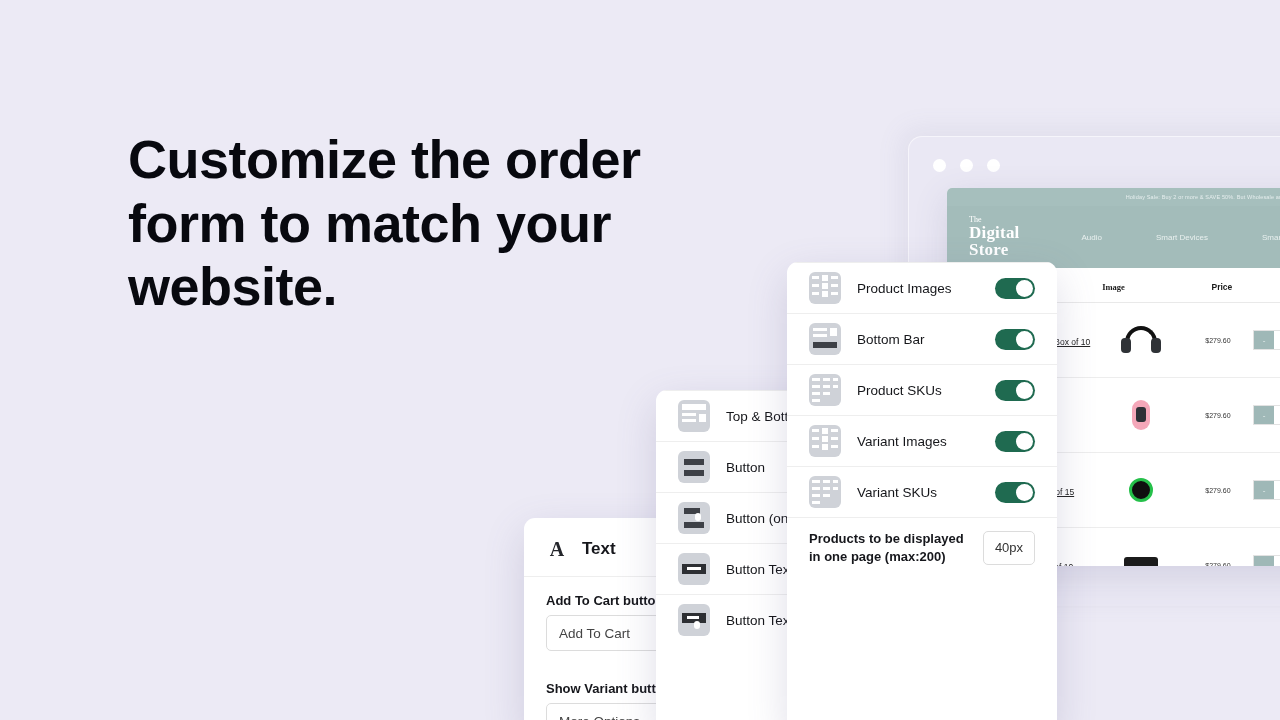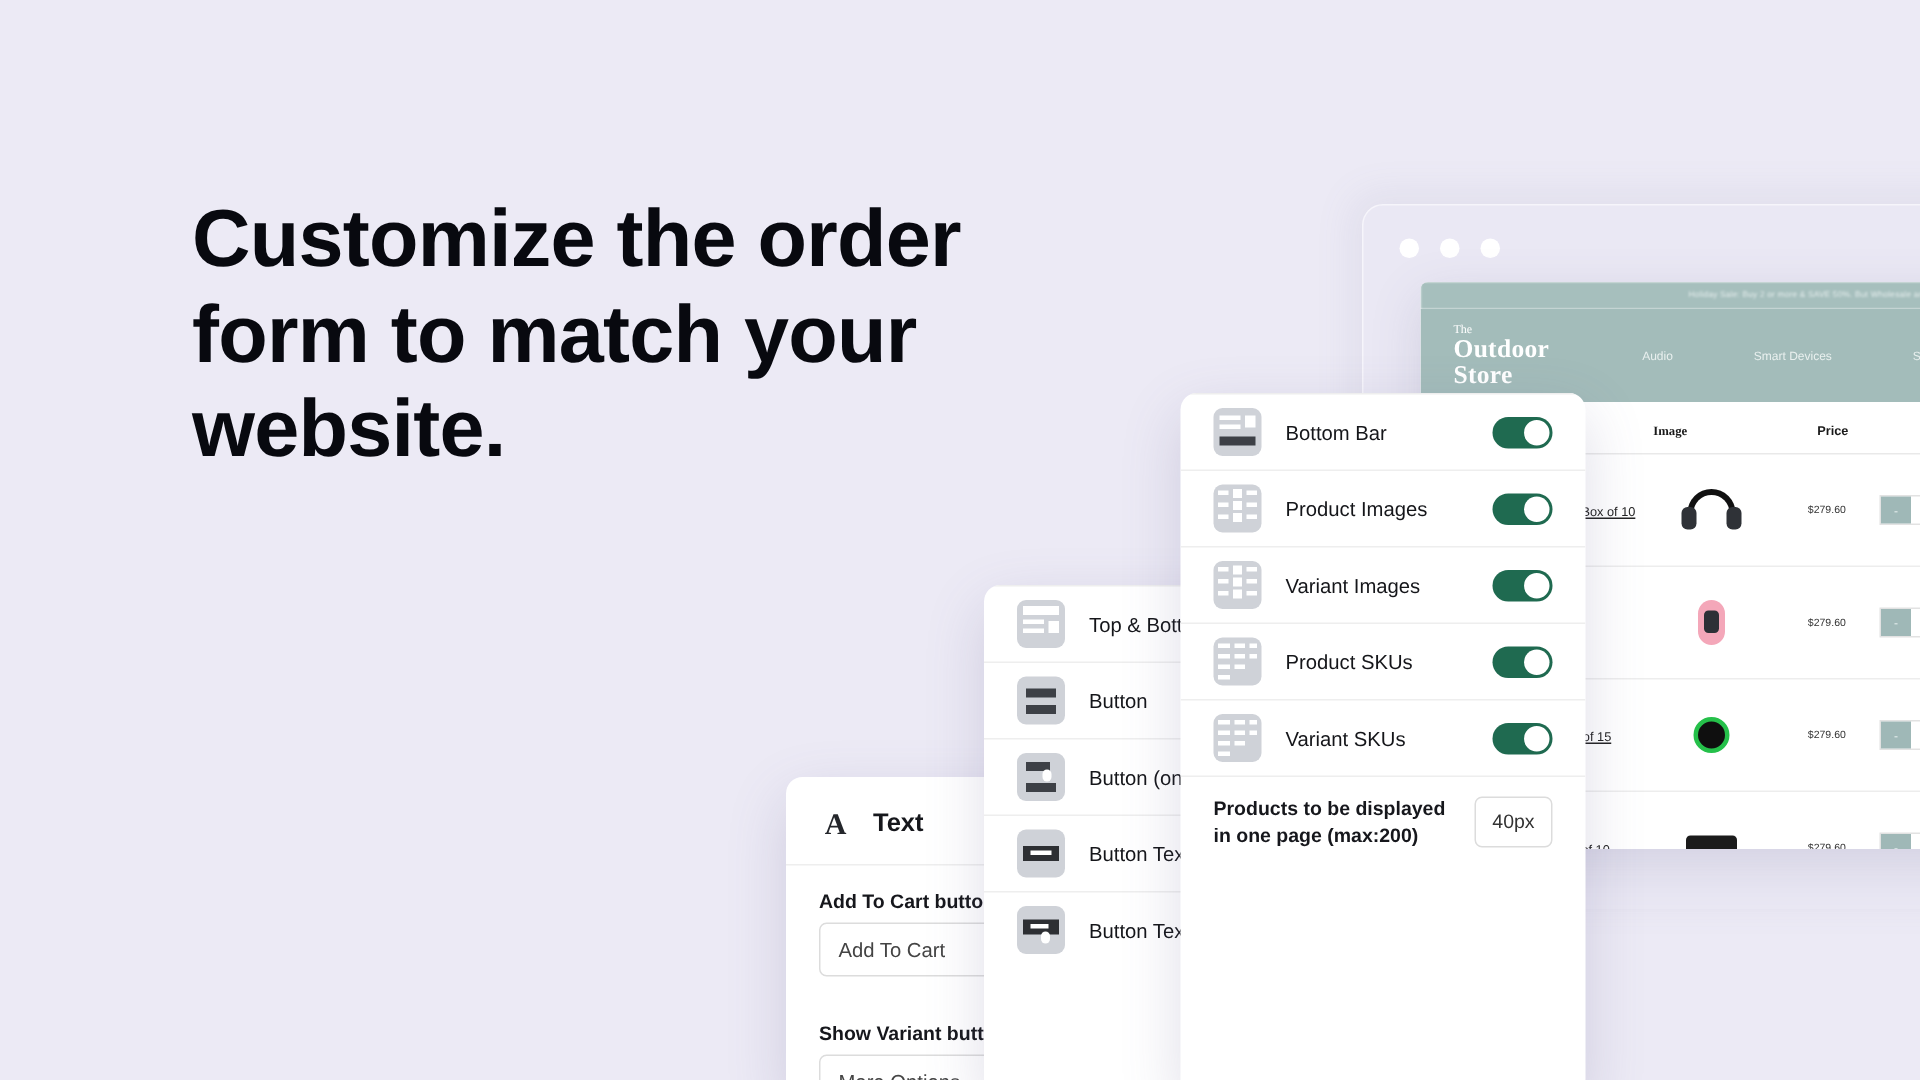--- a/index.html
+++ b/index.html
@@ -147,21 +147,21 @@
     <i></i>
   </div>
 </div>
 
 <div id="store">
   <div id="store-banner">Holiday Sale: Buy 2 or more &amp; SAVE 50%. But Wholesale and get 60%</div>
 
   <div id="store-head">
     <div id="store-logo">
       <div class="the">The</div>
-      <div class="big">Outdoor</div>
+      <div class="big">Digital</div>
       <div class="big">Store</div>
     </div>
     <nav id="store-nav">
       <span>Audio</span>
       <span>Smart Devices</span>
       <span>Smart Devices</span>
     </nav>
   </div>
 
   <div id="store-table">
@@ -288,47 +288,62 @@
         <i style="left:4px;top:9px;width:24px;height:10px;background:#2d2f33"></i>
         <i style="left:9px;top:12px;width:12px;height:3px"></i>
         <i style="left:16px;top:17px;width:6px;height:8px;border-radius:3px"></i>
       </span>
     <span class="label">Button Text (on hover)</span>
   </div>
 </div>
 
 <div class="panel" id="panel-components">
 
-  <div class="row">
-    <span class="mini">
-        <i style="left:4px;top:5px;width:14px;height:3px"></i>
-        <i style="left:4px;top:11px;width:14px;height:3px"></i>
-        <i style="left:21px;top:5px;width:7px;height:8px"></i>
-        <i style="left:4px;top:19px;width:24px;height:6px;background:#3d4046"></i>
-      </span>
-    <span class="label">Bottom Bar</span>
-    <span class="tgl"></span>
-  </div>
   <div class="row">
     <span class="mini">
         <i style="left:3px;top:4px;width:7px;height:3px"></i>
         <i style="left:3px;top:12px;width:7px;height:3px"></i>
         <i style="left:3px;top:20px;width:7px;height:3px"></i>
         <i style="left:13px;top:3px;width:6px;height:6px"></i>
         <i style="left:13px;top:11px;width:6px;height:6px"></i>
         <i style="left:13px;top:19px;width:6px;height:6px"></i>
         <i style="left:22px;top:4px;width:7px;height:3px"></i>
         <i style="left:22px;top:12px;width:7px;height:3px"></i>
         <i style="left:22px;top:20px;width:7px;height:3px"></i>
       </span>
     <span class="label">Product Images</span>
     <span class="tgl"></span>
   </div>
   <div class="row">
     <span class="mini">
+        <i style="left:4px;top:5px;width:14px;height:3px"></i>
+        <i style="left:4px;top:11px;width:14px;height:3px"></i>
+        <i style="left:21px;top:5px;width:7px;height:8px"></i>
+        <i style="left:4px;top:19px;width:24px;height:6px;background:#3d4046"></i>
+      </span>
+    <span class="label">Bottom Bar</span>
+    <span class="tgl"></span>
+  </div>
+  <div class="row">
+    <span class="mini">
+        <i style="left:3px;top:4px;width:8px;height:3px"></i>
+        <i style="left:3px;top:11px;width:8px;height:3px"></i>
+        <i style="left:3px;top:18px;width:8px;height:3px"></i>
+        <i style="left:3px;top:25px;width:8px;height:3px"></i>
+        <i style="left:14px;top:4px;width:7px;height:3px"></i>
+        <i style="left:14px;top:11px;width:7px;height:3px"></i>
+        <i style="left:14px;top:18px;width:7px;height:3px"></i>
+        <i style="left:24px;top:4px;width:5px;height:3px"></i>
+        <i style="left:24px;top:11px;width:5px;height:3px"></i>
+      </span>
+    <span class="label">Product SKUs</span>
+    <span class="tgl"></span>
+  </div>
+  <div class="row">
+    <span class="mini">
         <i style="left:3px;top:4px;width:7px;height:3px"></i>
         <i style="left:3px;top:12px;width:7px;height:3px"></i>
         <i style="left:3px;top:20px;width:7px;height:3px"></i>
         <i style="left:13px;top:3px;width:6px;height:6px"></i>
         <i style="left:13px;top:11px;width:6px;height:6px"></i>
         <i style="left:13px;top:19px;width:6px;height:6px"></i>
         <i style="left:22px;top:4px;width:7px;height:3px"></i>
         <i style="left:22px;top:12px;width:7px;height:3px"></i>
         <i style="left:22px;top:20px;width:7px;height:3px"></i>
       </span>
@@ -340,35 +355,20 @@
         <i style="left:3px;top:4px;width:8px;height:3px"></i>
         <i style="left:3px;top:11px;width:8px;height:3px"></i>
         <i style="left:3px;top:18px;width:8px;height:3px"></i>
         <i style="left:3px;top:25px;width:8px;height:3px"></i>
         <i style="left:14px;top:4px;width:7px;height:3px"></i>
         <i style="left:14px;top:11px;width:7px;height:3px"></i>
         <i style="left:14px;top:18px;width:7px;height:3px"></i>
         <i style="left:24px;top:4px;width:5px;height:3px"></i>
         <i style="left:24px;top:11px;width:5px;height:3px"></i>
       </span>
-    <span class="label">Product SKUs</span>
-    <span class="tgl"></span>
-  </div>
-  <div class="row">
-    <span class="mini">
-        <i style="left:3px;top:4px;width:8px;height:3px"></i>
-        <i style="left:3px;top:11px;width:8px;height:3px"></i>
-        <i style="left:3px;top:18px;width:8px;height:3px"></i>
-        <i style="left:3px;top:25px;width:8px;height:3px"></i>
-        <i style="left:14px;top:4px;width:7px;height:3px"></i>
-        <i style="left:14px;top:11px;width:7px;height:3px"></i>
-        <i style="left:14px;top:18px;width:7px;height:3px"></i>
-        <i style="left:24px;top:4px;width:5px;height:3px"></i>
-        <i style="left:24px;top:11px;width:5px;height:3px"></i>
-      </span>
     <span class="label">Variant SKUs</span>
     <span class="tgl"></span>
   </div>
 
   <div class="pp-row">
     <span class="label">Products to be displayed in one page (max:200)</span>
     <span class="num-box">40px</span>
   </div>
 </div>
 

